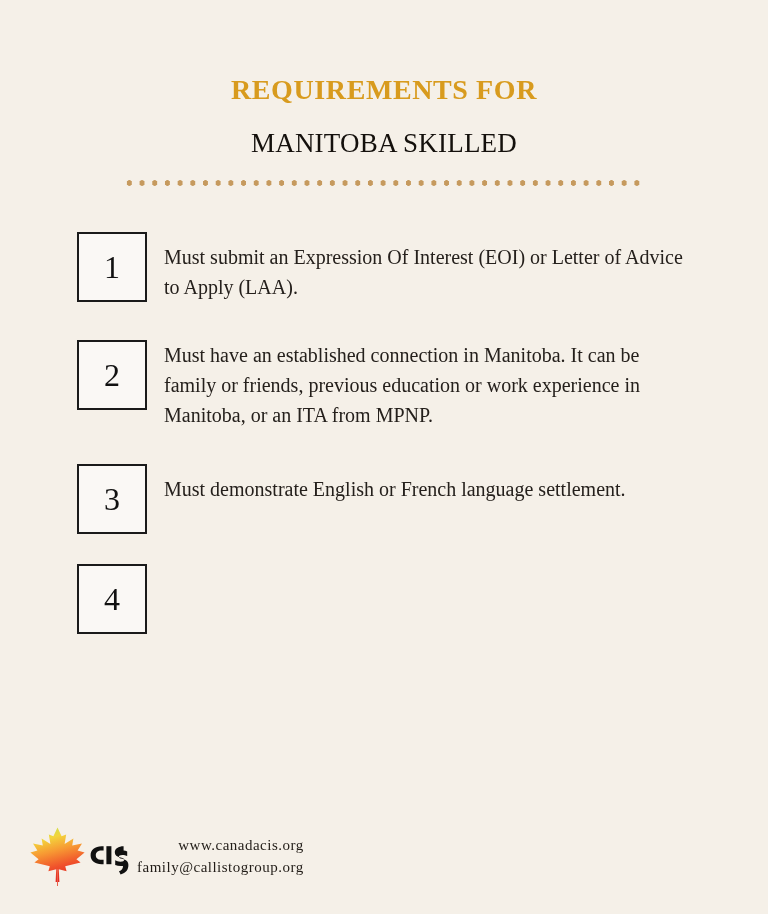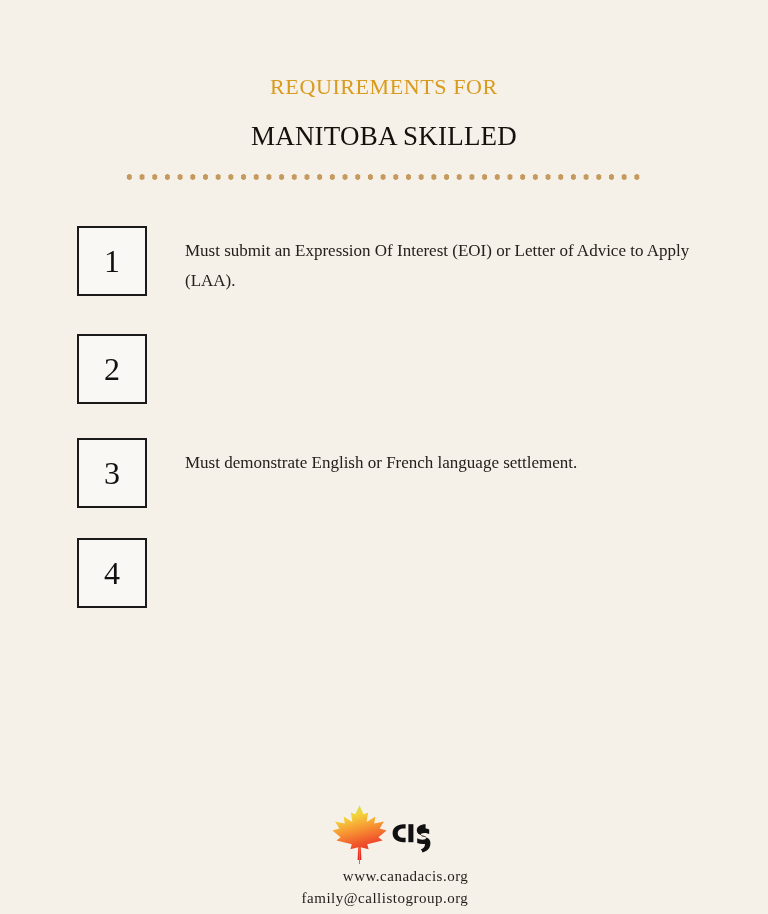--- a/index.html
+++ b/index.html
@@ -18,22 +18,22 @@
 
   
   .header {
     width: 100%;
     padding-top: 74px;
     text-align: center;
   }
 
   .eyebrow {
     font-family: "Liberation Serif", "DejaVu Serif", serif;
-    font-size: 22px;
-    font-weight: 400;
+    font-size: 28px;
+    font-weight: 700;
     letter-spacing: 0.6px;
     color: #D89B1E;
     line-height: 1.15;
   }
 
   .main-title {
     margin-top: 22px;
     font-family: "Liberation Serif", "DejaVu Serif", serif;
     font-size: 27px;
     font-weight: 400;
@@ -81,23 +81,23 @@
     display: flex;
     align-items: center;
     justify-content: center;
     font-family: "Liberation Serif", "DejaVu Serif", serif;
     font-size: 32px;
     color: #111;
     line-height: 1;
   }
 
   .req-text {
-    margin-left: 38px;
-    font-family: "Liberation Serif", "DejaVu Serif", serif;
-    font-size: 17px;
+    margin-left: 17px;
+    font-family: "Liberation Serif", "DejaVu Serif", serif;
+    font-size: 20px;
     line-height: 30px;
     color: #25201C;
     max-width: 520px;
   }
 
   
   .req-item[data-index="0"] .req-text { padding-top: 10px; }
   .req-item[data-index="1"] .req-text { padding-top: 0px; }
   .req-item[data-index="2"] .req-text { padding-top: 10px; }
   .req-item[data-index="3"] .req-text { padding-top: 24px; }
@@ -108,22 +108,21 @@
   
   .footer {
     position: absolute;
     left: 0;
     right: 0;
     bottom: 22px;
     height: 72px;
     padding: 0 28px 0 30px;
     display: flex;
     align-items: center;
-    justify-content: center;
-    flex-direction: column;
+    justify-content: flex-start;
   }
 
   .logo {
     display: flex;
     align-items: center;
     gap: 1px;
   }
   .leaf-icon { display: block; }
   .wordmark { display: block; margin-left: -2px; }
 
@@ -154,20 +153,21 @@
 
 <div class="req-list">
 
   <div class="req-item" data-index="0">
     <div class="num-box">1</div>
     <div class="req-text">Must submit an Expression Of Interest (EOI) or Letter of Advice to Apply (LAA).</div>
   </div>
 
   <div class="req-item" data-index="1">
     <div class="num-box">2</div>
+    <div class="req-text">Must have an established connection in Manitoba. It can be family or friends, previous education or work experience in Manitoba, or an ITA from MPNP.</div>
   </div>
 
   <div class="req-item" data-index="2">
     <div class="num-box">3</div>
     <div class="req-text">Must demonstrate English or French language settlement.</div>
   </div>
 
   <div class="req-item" data-index="3">
     <div class="num-box">4</div>
   </div>

